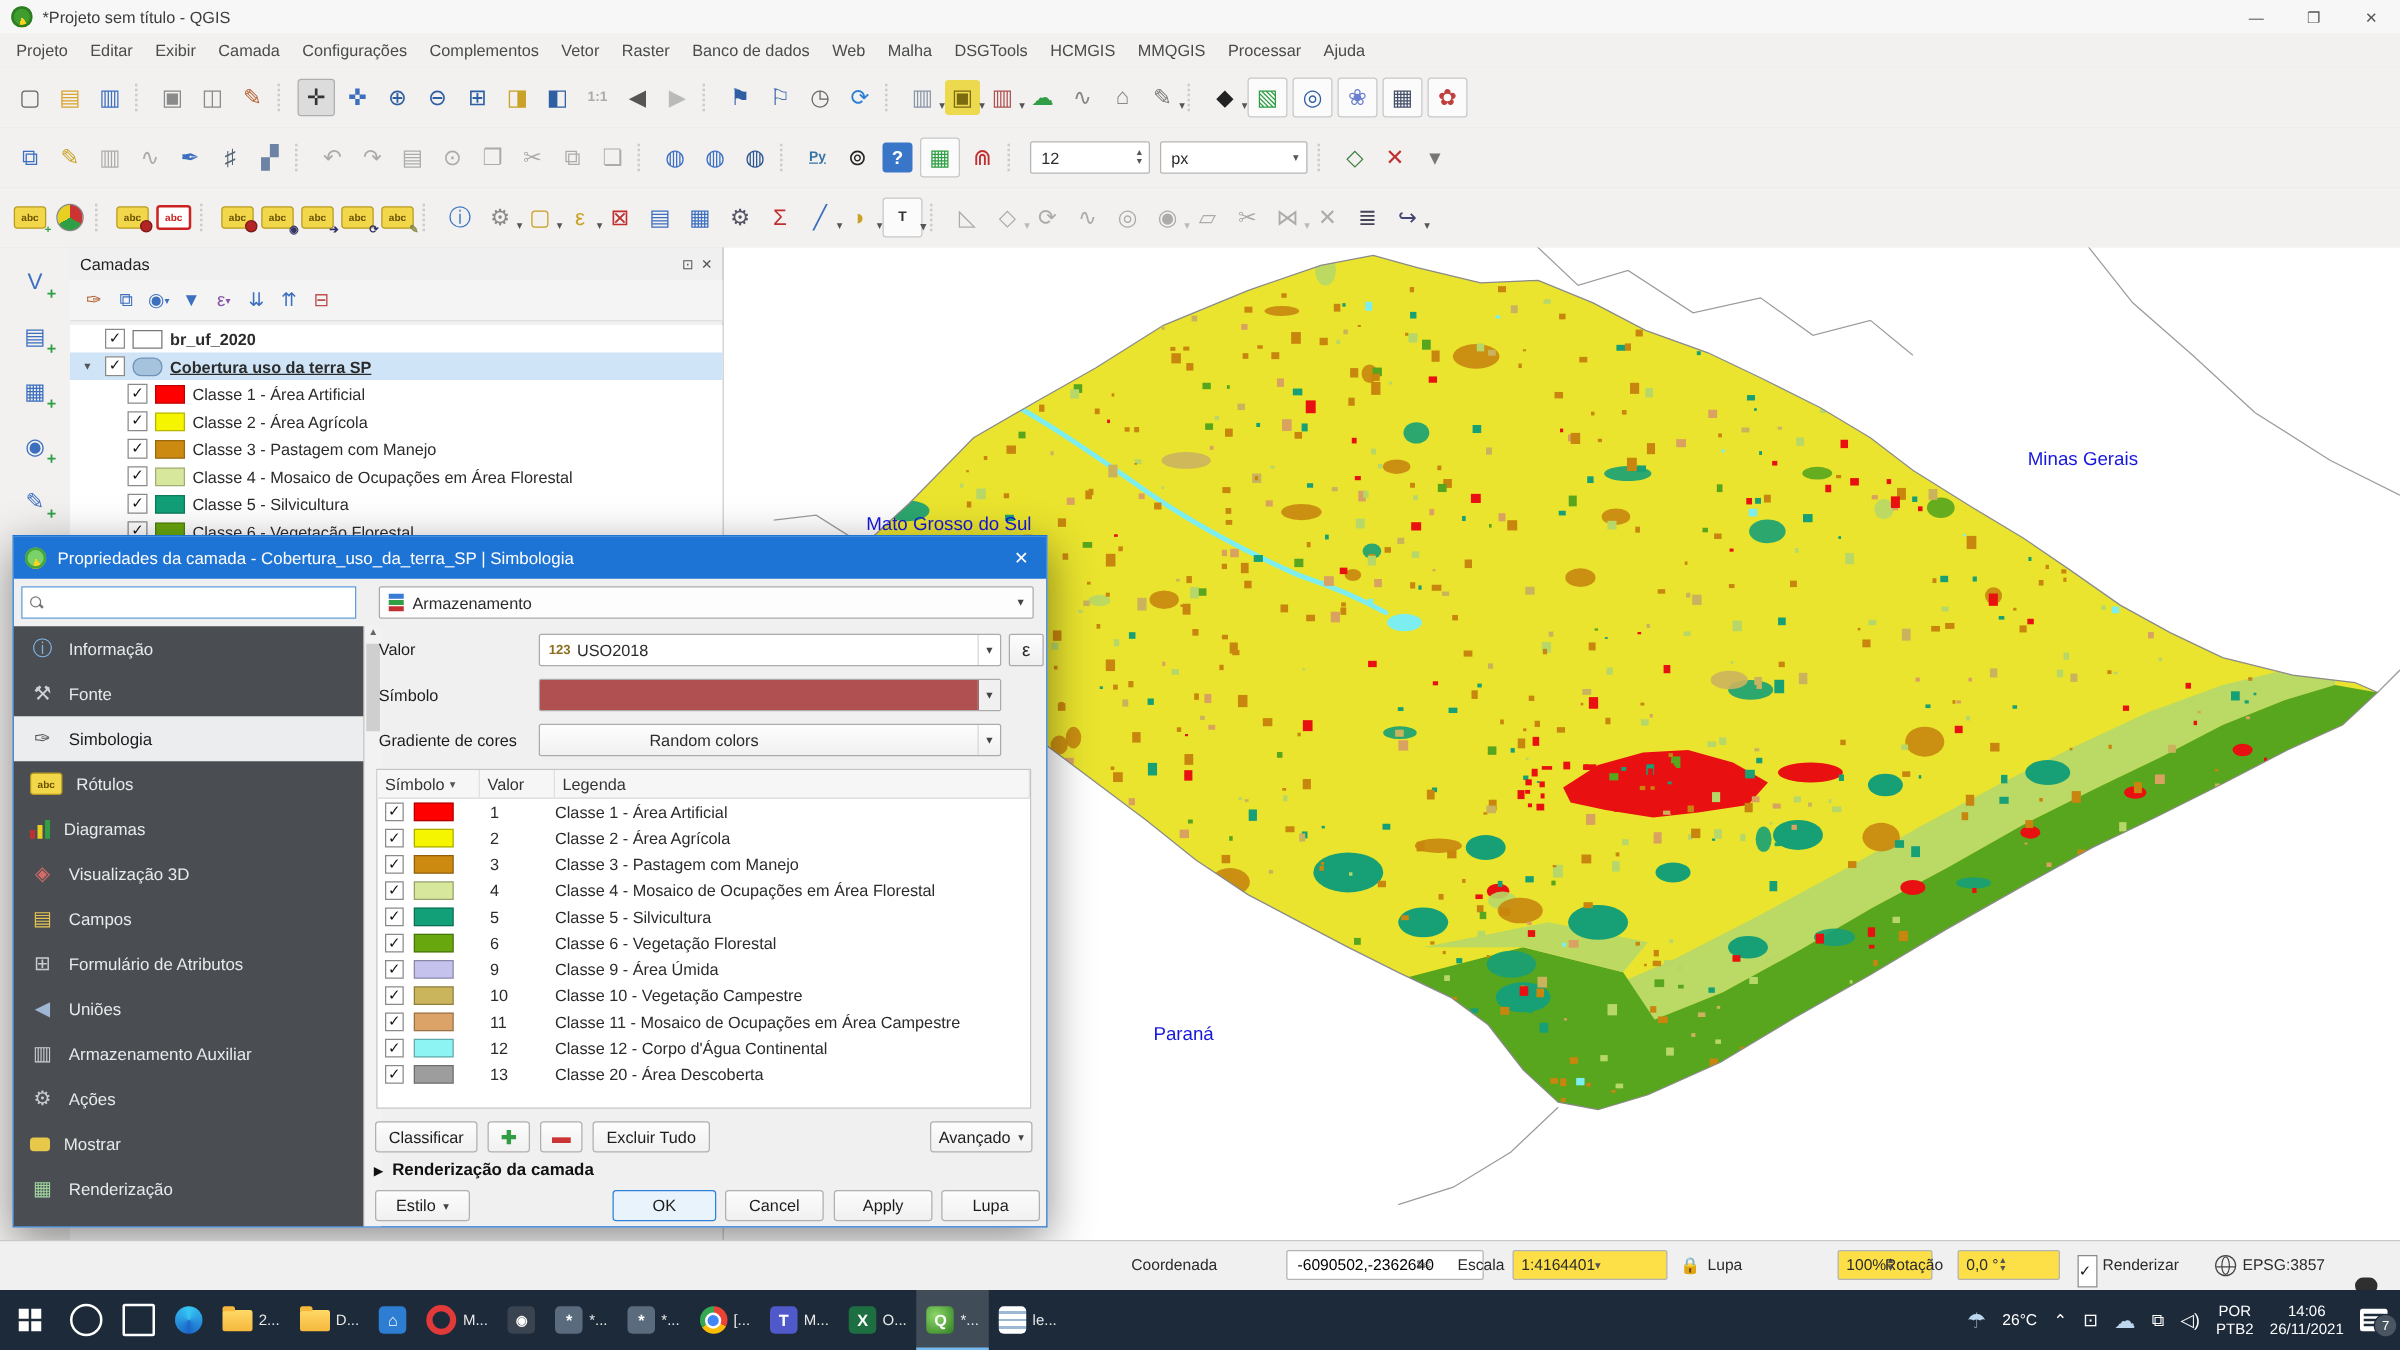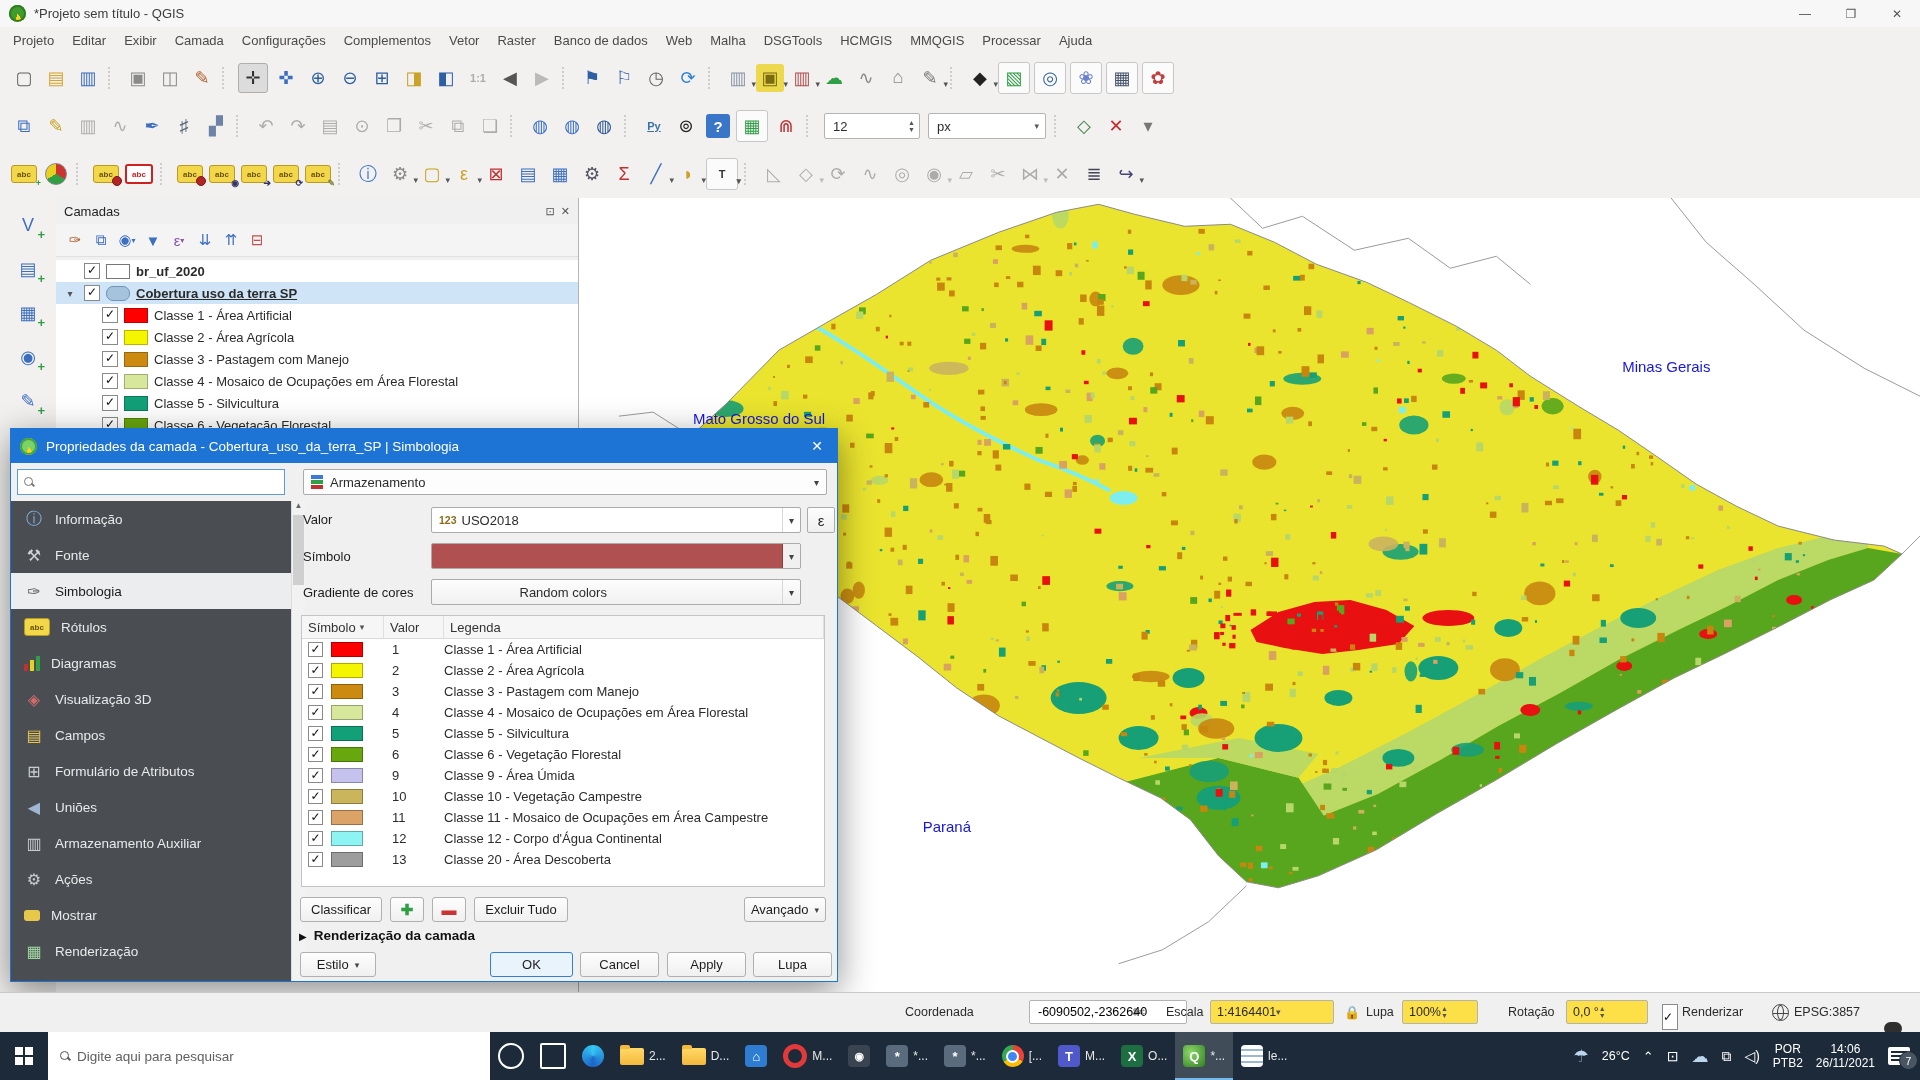--- a/index.html
+++ b/index.html
@@ -1268,21 +1268,21 @@
       <input value="-6090502,-2362640" style="">
     </div>
     <span class="sb-el" style="left:1133px;font-size:14px">✄</span>
     <span class="sb-el" style="left:1166px">Escala</span>
     <div class="sb-el sb-spin" style="left:1210px;width:124px">
       <span>1:4164401</span>
         <span class="carettxt">▾</span>
     </div>
     <span class="sb-el lockic" style="left:1344px">🔒</span>
     <span class="sb-el" style="left:1366px">Lupa</span>
-    <div class="sb-el sb-spin" style="left:1402px;width:76px">
+    <div class="sb-el sb-spin" style="left:1470px;width:76px">
       <span>100%</span>
         <span class="spin-arrows">
           <span>▲</span>
           <span>▼</span>
         </span>
     </div>
     <span class="sb-el" style="left:1508px">Rotação</span>
     <div class="sb-el sb-spin" style="left:1566px;width:82px">
       <span>0,0 °</span>
         <span class="spin-arrows">
@@ -1299,24 +1299,20 @@
 
   <div id="taskbar">
     <div id="start-btn">
         <span class="winlogo">
           <i></i>
           <i></i>
           <i></i>
           <i></i>
         </span>
       </div>
-    <div id="tb-search">
-      <span class="mag"></span>
-      <span>Digite aqui para pesquisar</span>
-    </div>
     <div id="tb-apps" style="display:flex;align-items:stretch;">
         <div class="tb-app">
           <span class="ic-circle" style="border: 2px solid rgb(255, 255, 255); background: transparent;"></span>
         </div>
         <div class="tb-app">
           <span class="ic-sq" style="border: 2px solid rgb(255, 255, 255); background: transparent; border-radius: 2px;"></span>
         </div>
         <div class="tb-app">
           <span class="ic-circle" style="background: conic-gradient(rgb(53, 199, 244), rgb(27, 102, 201), rgb(53, 199, 244));"></span>
         </div>

